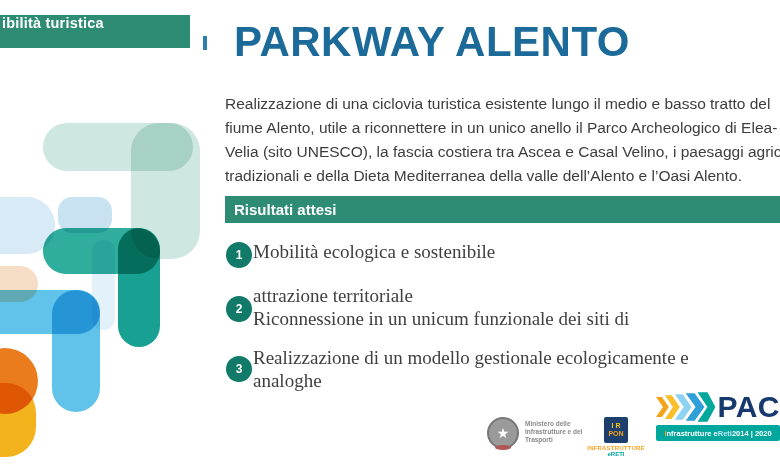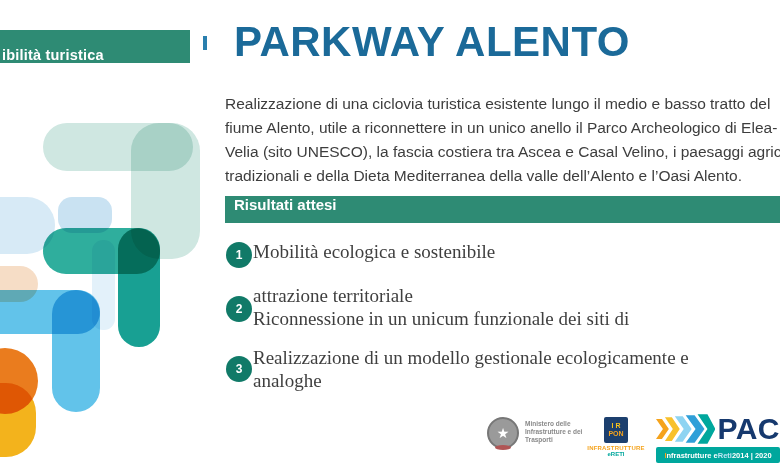--- a/index.html
+++ b/index.html
@@ -3,37 +3,37 @@
 <meta charset="utf-8">
 <style>
   html,body{margin:0;padding:0;}
   body{
     width:780px;height:470px;position:relative;overflow:hidden;
     background:#ffffff;font-family:"Liberation Sans",sans-serif;
   }
   
   .deco{position:absolute;mix-blend-mode:multiply;}
   .category-banner{
-    position:absolute;left:0;top:30px;width:190px;height:33px;
-    background:#2e8b74;color:#fff;display:flex;align-items:flex-end;
+    position:absolute;left:0;top:15px;width:190px;height:33px;
+    background:#2e8b74;color:#fff;display:flex;align-items:flex-start;
     font-weight:bold;font-size:14.5px;letter-spacing:.2px;overflow:hidden;
   }
   .category-banner span{margin-left:2px;white-space:nowrap;}
   .title-tick{position:absolute;left:203px;top:36px;width:4px;height:14px;background:#2a7fae;}
   
   .page-title{
     position:absolute;left:234px;top:18px;
     font-size:42px;font-weight:bold;color:#1b6a99;letter-spacing:.5px;white-space:nowrap;
   }
   .intro{position:absolute;left:225px;top:92px;color:#3d3d3d;font-size:15.5px;line-height:24px;}
   .intro div{white-space:nowrap;}
   .results-heading{
     position:absolute;left:225px;top:196px;width:555px;height:27px;
     background:#2e8b74;color:#fff;font-weight:bold;font-size:15px;
-    display:flex;
+    display:flex;align-items:center;
   }
   .results-heading span{margin-left:9px;}
   .item{position:absolute;left:226px;display:flex;align-items:flex-start;}
   .item .num{
     width:26px;height:26px;border-radius:50%;background:#117a68;color:#fff;
     font-size:12px;font-weight:bold;display:flex;align-items:center;justify-content:center;
     flex:0 0 26px;
   }
   .item .txt{
     margin-left:1px;font-family:"Liberation Serif","DejaVu Serif",serif;
@@ -53,21 +53,21 @@
   .pon{position:absolute;left:580px;top:417px;width:72px;text-align:center;}
   .pon .badge{
     width:24px;height:26px;background:#1c3f6e;border-radius:2px;margin:0 auto;
     display:flex;flex-direction:column;align-items:center;justify-content:center;
     font-size:7px;font-weight:bold;line-height:8px;
   }
   .pon .badge .b1{color:#f5c21d;}
   .pon .badge .b2{color:#f5a31c;}
   .pon .l1{font-size:6px;font-weight:bold;color:#f5a31c;margin-top:2px;letter-spacing:.2px;}
   .pon .l2{font-size:6px;font-weight:bold;color:#00a79d;}
-  .pac{position:absolute;left:656px;top:412px;width:124px;}
+  .pac{position:absolute;left:656px;top:390px;width:124px;}
   .pac .toprow{display:flex;align-items:center;height:34px;}
   .pac .name{font-size:30px;font-weight:bold;color:#16396e;letter-spacing:.5px;margin-left:2px;}
   .pac .bar{
     margin-top:1px;height:16px;background:#00a79d;border-radius:2px;
     display:flex;align-items:center;justify-content:center;
     font-size:7.5px;font-weight:bold;color:#fff;white-space:nowrap;
   }
   .pac .bar .oi{color:#f5a31c;}
   .pac .bar .reti{color:#bfe6f5;}
 </style>

